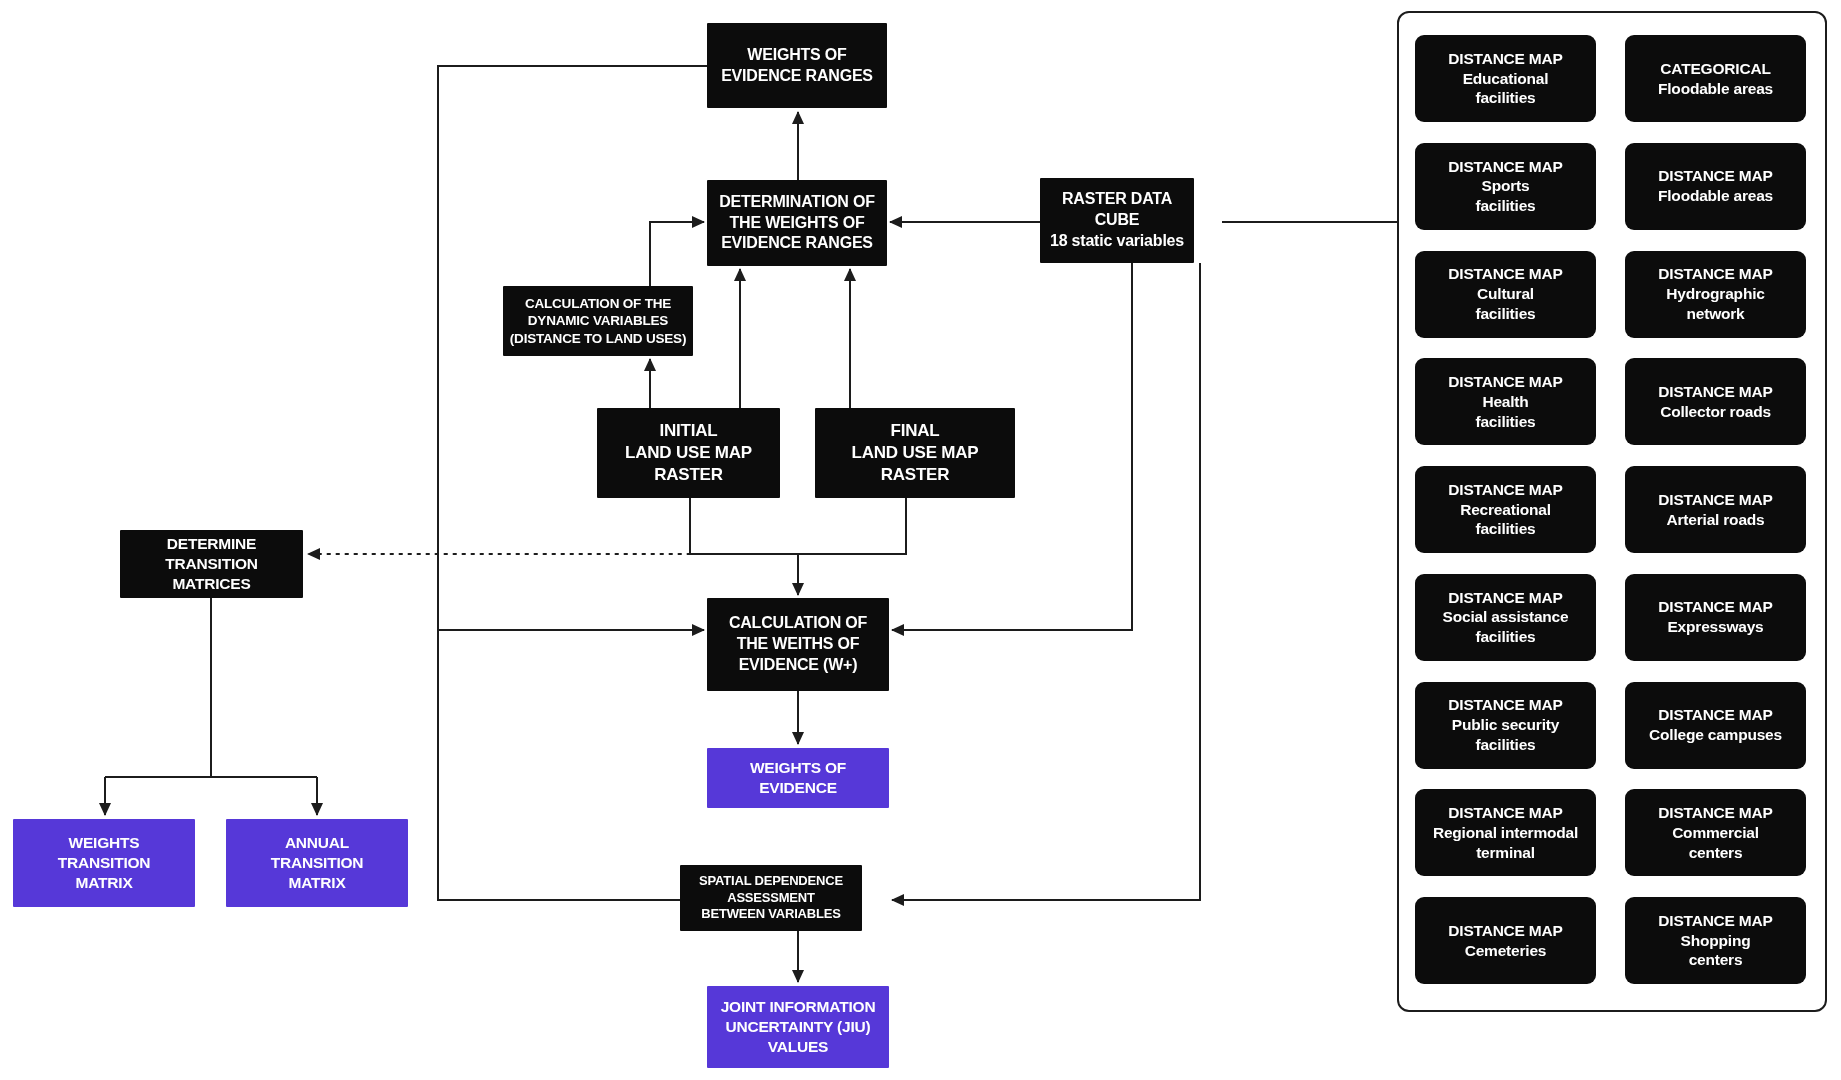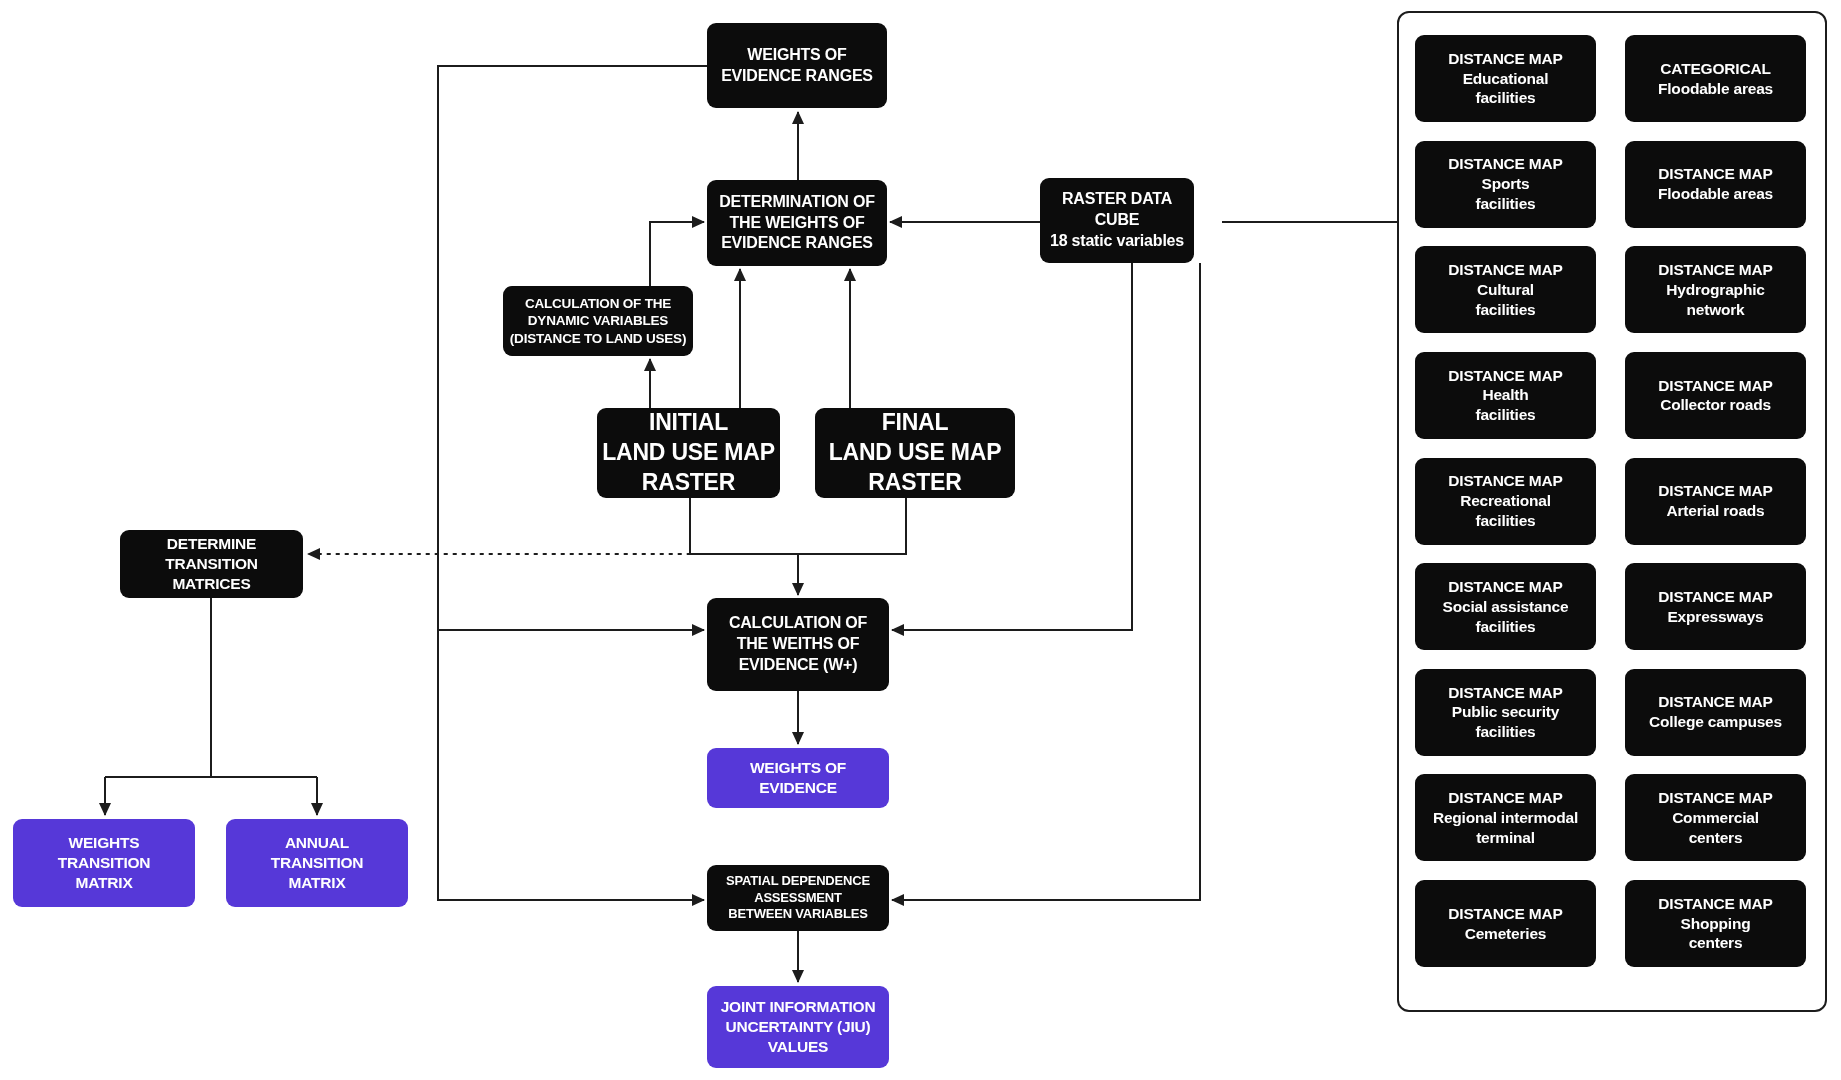--- a/index.html
+++ b/index.html
@@ -7,47 +7,47 @@
     position:relative;
     width:1841px;height:1080px;
     background:#ffffff;
     font-family:"Liberation Sans","DejaVu Sans",sans-serif;
     overflow:hidden;
   }
   .wires{position:absolute;left:0;top:0;width:1841px;height:1080px;}
   .node{
     position:absolute;
     display:flex;align-items:center;justify-content:center;
-    border-radius:9px;
+    border-radius:1px;
     box-sizing:border-box;
     color:#ffffff;
     text-align:center;
   }
   .node.black{background:#0c0c0c;}
   .node.purple{background:#5638d8;}
   .lbl{
     white-space:pre-line;
     font-weight:bold;
     letter-spacing:-0.2px;
     line-height:1.3;
     width:100%;
   }
-  .fs17 .lbl{font-size:23px;}
+  .fs17 .lbl{font-size:17px;}
   .fs16 .lbl{font-size:16px;}
   .fs155 .lbl{font-size:15.5px;}
   .fs135 .lbl{font-size:13.5px;line-height:1.28;}
   .fs13 .lbl{font-size:13px;line-height:1.3;}
   .panel{
     position:absolute;
     left:1397px;top:11px;width:430px;height:1001px;
     border:2px solid #1c1c1c;border-radius:12px;
     box-sizing:border-box;
     background:#ffffff;
     display:flex;flex-direction:column;justify-content:space-between;
-    padding:22px 19px 43px 16px;
+    padding:22px 19px 26px 16px;
   }
   .prow{display:flex;justify-content:space-between;height:87px;}
   .pcell{
     width:181px;height:87px;
     background:#0c0c0c;border-radius:9px;
     color:#ffffff;
     display:flex;align-items:center;justify-content:center;
     text-align:center;
   }
   .pcell .lbl{font-size:15.5px;line-height:1.28;}
@@ -142,21 +142,21 @@
 TRANSITION
 MATRIX</span>
   </div>
 
   <div class="node purple fs155" style="left:226px;top:819px;width:182px;height:88px">
     <span class="lbl">ANNUAL
 TRANSITION
 MATRIX</span>
   </div>
 
-  <div class="node black fs13" style="left:707px;top:865px;width:182px;height:66px">
+  <div class="node black fs13" style="left:680px;top:865px;width:182px;height:66px">
     <span class="lbl">SPATIAL DEPENDENCE
 ASSESSMENT
 BETWEEN VARIABLES</span>
   </div>
 
   <div class="node purple fs155" style="left:707px;top:986px;width:182px;height:82px">
     <span class="lbl">JOINT INFORMATION
 UNCERTAINTY (JIU)
 VALUES</span>
   </div>

